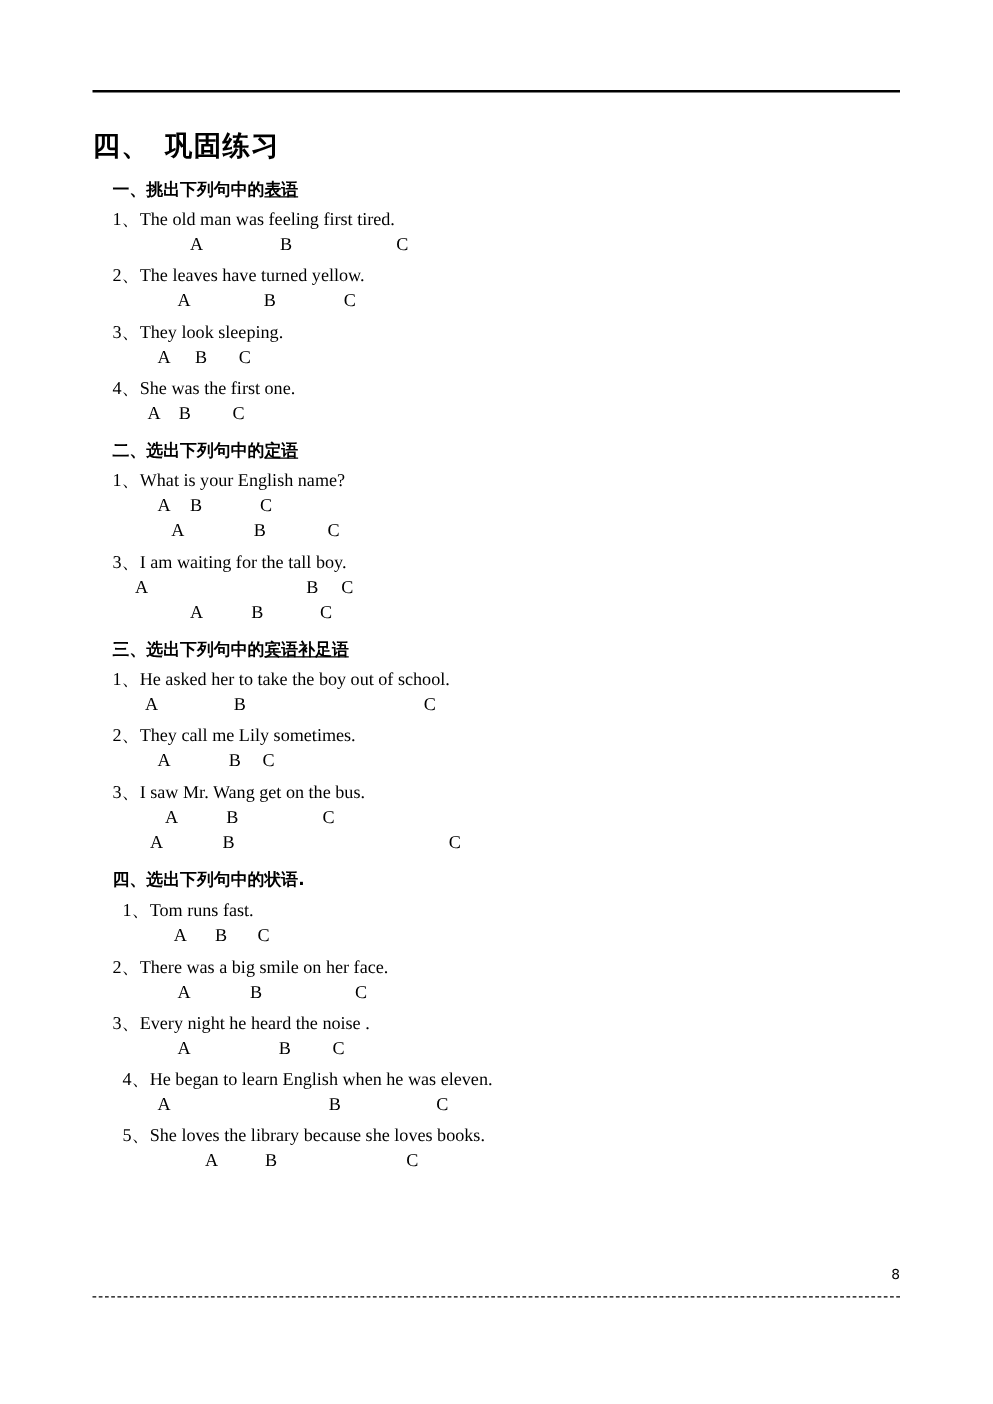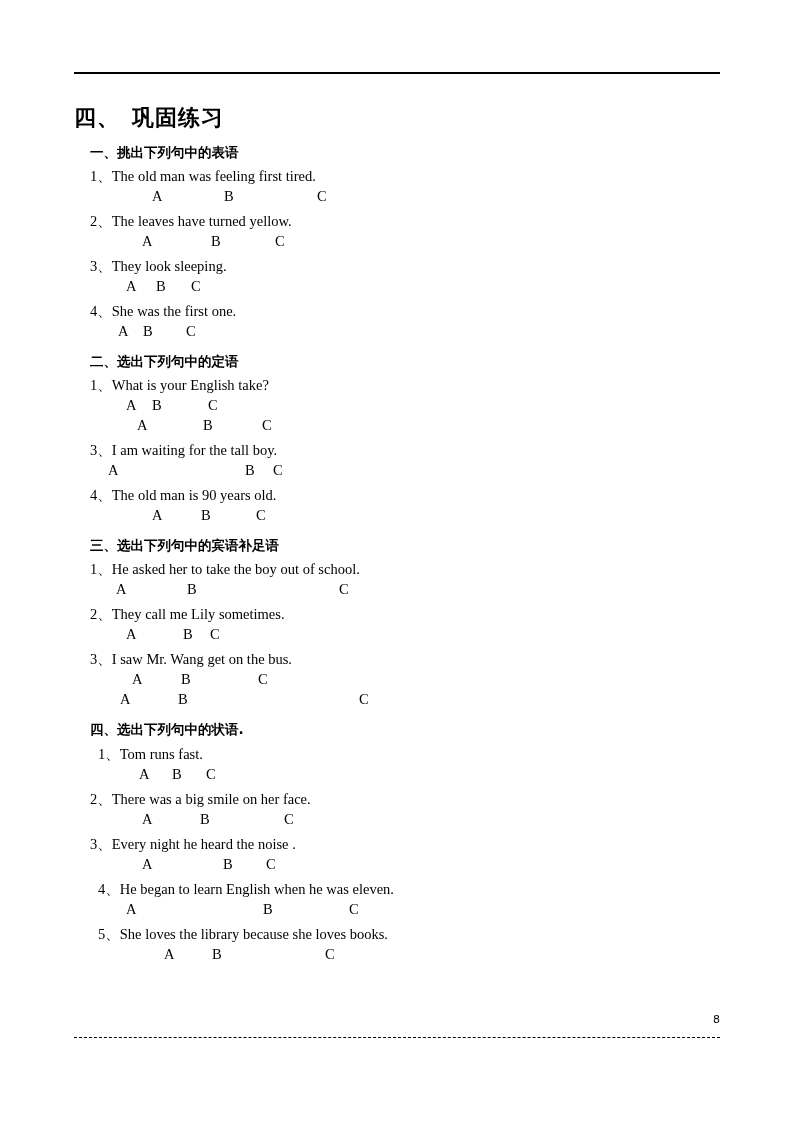--- a/index.html
+++ b/index.html
@@ -56,21 +56,21 @@
   
   .sec-head {
     font-family: "DejaVu Sans", "Liberation Sans", sans-serif;
     font-size: 13.5px;
     font-weight: bold;
     margin: 9px 0 2px 0;
     padding-left: 16px;
     letter-spacing: 0px;
     line-height: 1.5;
   }
-  .sec-head .u { }
+  .sec-head .u { text-decoration: underline; }
 
   
   .q {
     position: relative;
     padding-left: 16px;
     margin-top: 4px;
     font-size: 14.5px;
     line-height: 1.45;
     white-space: nowrap;
   }
@@ -128,26 +128,25 @@
         <div class="sec-head"><span>一、挑出下列句中的</span><span class="u">表语</span></div>
         <div class="q"><span class="q-num">1、</span><span class="q-text"><span class="u">The old man</span><span> </span><span class="u">was feeling</span><span> first </span><span class="u">tired</span><span>.</span></span></div>
         <div class="markers" style="padding-left: 16px;"><span style="left: 78px;">A</span><span style="left: 150px;">B</span><span style="left: 243px;">C</span></div>
         <div class="q"><span class="q-num">2、</span><span class="q-text"><span class="u">The leaves</span><span> </span><span class="u">have turned</span><span> </span><span class="u">yellow</span><span>.</span></span></div>
         <div class="markers" style="padding-left: 16px;"><span style="left: 68px;">A</span><span style="left: 137px;">B</span><span style="left: 201px;">C</span></div>
         <div class="q"><span class="q-num">3、</span><span class="q-text"><span class="u">They</span><span> </span><span class="u">look</span><span> </span><span class="u">sleeping</span><span>.</span></span></div>
         <div class="markers" style="padding-left: 16px;"><span style="left: 52px;">A</span><span style="left: 82px;">B</span><span style="left: 117px;">C</span></div>
         <div class="q"><span class="q-num">4、</span><span class="q-text"><span class="u">She</span><span> </span><span class="u">was</span><span> </span><span class="u">the first one</span><span>.</span></span></div>
         <div class="markers" style="padding-left: 16px;"><span style="left: 44px;">A</span><span style="left: 69px;">B</span><span style="left: 112px;">C</span></div>
         <div class="sec-head"><span>二、选出下列句中的</span><span class="u">定语</span></div>
-        <div class="q"><span class="q-num">1、</span><span class="q-text"><span class="u">What</span><span> </span><span class="u">is</span><span> your </span><span class="u">English</span><span> take?</span></span></div>
+        <div class="q"><span class="q-num">1、</span><span class="q-text"><span class="u">What</span><span> </span><span class="u">is</span><span> your </span><span class="u">English</span><span> name?</span></span></div>
         <div class="markers" style="padding-left: 16px;"><span style="left: 52px;">A</span><span style="left: 78px;">B</span><span style="left: 134px;">C</span></div>
         <div class="markers" style="padding-left: 16px;"><span style="left: 63px;">A</span><span style="left: 129px;">B</span><span style="left: 188px;">C</span></div>
         <div class="q"><span class="q-num">3、</span><span class="q-text"><span class="u">I</span><span> am waiting for the </span><span class="u">tall</span><span> </span><span class="u">boy</span><span>.</span></span></div>
         <div class="markers" style="padding-left: 16px;"><span style="left: 34px;">A</span><span style="left: 171px;">B</span><span style="left: 199px;">C</span></div>
-        <div class="q"><span class="q-num">4、</span><span class="q-text"><span>The </span><span class="u">old</span><span> man </span><span class="u">is</span><span> </span><span class="u">90 years old</span><span>.</span></span></div>
         <div class="markers" style="padding-left: 16px;"><span style="left: 78px;">A</span><span style="left: 127px;">B</span><span style="left: 182px;">C</span></div>
         <div class="sec-head"><span>三、选出下列句中的</span><span class="u">宾语补足语</span></div>
         <div class="q"><span class="q-num">1、</span><span class="q-text"><span class="u">He</span><span> </span><span class="u">asked her to take</span><span> the boy </span><span class="u">out of school</span><span>.</span></span></div>
         <div class="markers" style="padding-left: 16px;"><span style="left: 42px;">A</span><span style="left: 113px;">B</span><span style="left: 265px;">C</span></div>
         <div class="q"><span class="q-num">2、</span><span class="q-text"><span class="u">They</span><span> call </span><span class="u">me</span><span> </span><span class="u">Lily</span><span> sometimes.</span></span></div>
         <div class="markers" style="padding-left: 16px;"><span style="left: 52px;">A</span><span style="left: 109px;">B</span><span style="left: 136px;">C</span></div>
         <div class="q"><span class="q-num">3、</span><span class="q-text"><span>I </span><span class="u">saw</span><span> </span><span class="u">Mr. Wang</span><span> </span><span class="u">get on the bus</span><span>.</span></span></div>
         <div class="markers" style="padding-left: 16px;"><span style="left: 58px;">A</span><span style="left: 107px;">B</span><span style="left: 184px;">C</span></div>
         <div class="markers" style="padding-left: 16px;"><span style="left: 46px;">A</span><span style="left: 104px;">B</span><span style="left: 285px;">C</span></div>
         <div class="sec-head"><span>四、选出下列句中的状语.</span></div>

